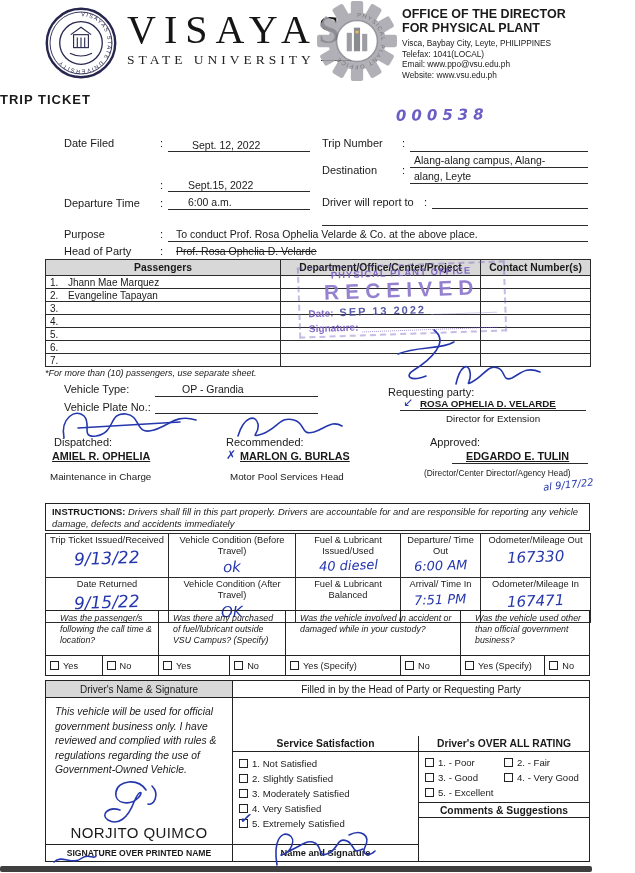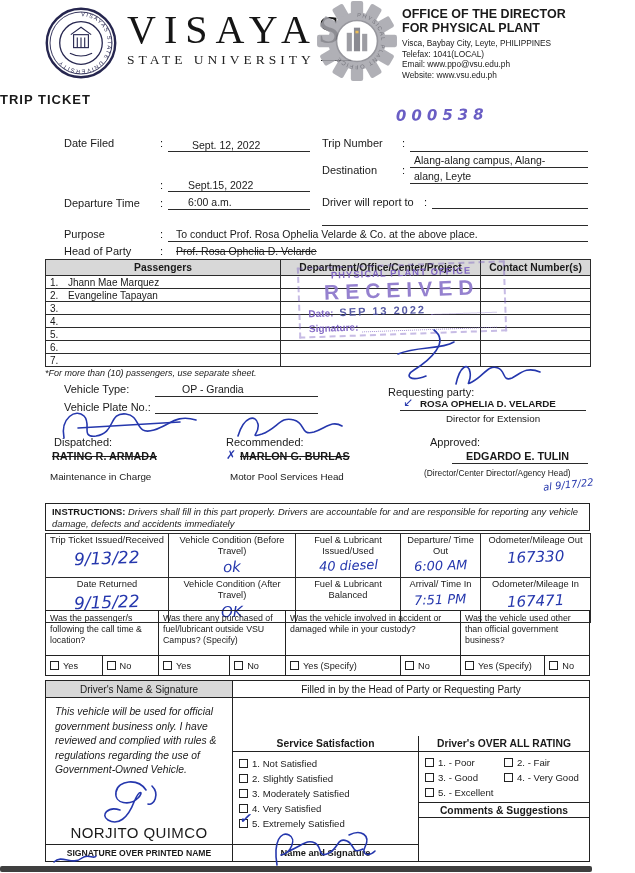--- a/index.html
+++ b/index.html
@@ -35,39 +35,39 @@
   
   .stamp { color:#7b5fc1; border:2px dashed rgba(123,95,193,.45); padding:1px 8px 2px; transform:rotate(-2deg);
            opacity:.93; z-index:5; background:transparent; }
   .stamp-office { font-size:9.5px; font-weight:bold; letter-spacing:1px; text-align:center; }
   .stamp-received { font-size:21px; font-weight:800; letter-spacing:6px; text-align:center; color:#8d78cc; line-height:1.1; }
   .stamp-row { display:flex; align-items:flex-end; font-size:10px; font-weight:bold; margin-top:3px; }
   .stamp-dotline { flex:1; border-bottom:1.5px dotted rgba(123,95,193,.7); margin-left:4px; height:12px; }
   .stamp-date { font-size:11px; letter-spacing:2px; color:#4a4e9e; font-weight:bold; margin-left:6px; }
 
   .strike { text-decoration: line-through; }
-  .bold { font-weight:bold; }
+  .bold { font-weight:bold;text-decoration:underline; }
   .sig path { stroke:#2537ad; stroke-width:1.6; fill:none; stroke-linecap:round; }
   .sig { z-index:6; position:absolute; }
 
   
   .instr { border:1.2px solid #222; padding:2px 6px; font-size:9.4px; line-height:1.25; }
   .instr-label { font-weight:bold; }
   .instr-text { font-style:italic; }
 
   
   .dlog td { border:1px solid #2b2b2b; height:38px; vertical-align:top; text-align:center; padding:1px 2px; }
   .dlabel { font-size:9.3px; line-height:1.15; }
   .dval { font-size:15px; margin-top:2px; display:inline-block; transform:rotate(-2deg); }
 
   
   .qwrap { display:flex; border:1.2px solid #222; }
   .qcell { display:flex; flex-direction:column; border-right:1px solid #222; }
   .qcell:last-child { border-right:none; }
-  .qtext { flex:1; font-size:8.8px; line-height:1.25; padding:2px 4px; }
+  .qtext { flex:1; font-style:italic; font-size:8.8px; line-height:1.25; padding:2px 4px;margin-left:10px; }
   .qopts { height:20px; border-top:1px solid #222; display:flex; }
   .opt { display:flex; align-items:center; padding-left:4px; font-size:9.2px; border-right:1px solid #222; white-space:nowrap; overflow:hidden; }
   .opt:last-child { border-right:none; }
   .cb { display:inline-block; width:9px; height:9px; border:1.1px solid #222; margin-right:4px; flex:none; position:relative; background:#fff; }
   .check { position:absolute; left:-1px; top:-10px; font-size:14px; font-weight:bold; color:#2537ad; font-style:italic; }
 
   
   .bottom { display:flex; border:1.2px solid #222; }
   .bleft { width:187px; border-right:1.2px solid #222; display:flex; flex-direction:column; }
   .bheader { height:17px; line-height:17px; text-align:center; font-size:10px; border-bottom:1px solid #222; }
@@ -291,21 +291,21 @@
 
   <span class="abs lbl" style="left:64px;top:401px">Vehicle Plate No.:</span>
   <span class="abs tval" style="left:182px;top:401px"></span>
   <div class="ul" style="left:155px;top:413px;width:163px"></div>
 
   <span class="abs lbl" style="left:54px;top:436px">Dispatched:</span>
   <svg class="sig" style="left:56px;top:406px" width="150" height="40" viewBox="0 0 150 40">
     <path d="M8 32 C4 12 20 2 28 10 C36 18 24 32 40 30 C60 27 52 6 70 8 C86 10 78 30 98 24 C114 19 120 8 140 14"></path>
     <path d="M22 22 L124 16"></path>
   </svg>
-  <span class="abs tval bold strike" style="left:52px;top:450px;font-size:10.8px">RATING R. ARMADA</span>
+  <span class="abs tval bold strike" style="left:52px;top:450px;font-size:10.8px">AMIEL R. OPHELIA</span>
   <span class="abs" style="left:50px;top:471px;font-size:9.8px">Maintenance in Charge</span>
 
   <span class="abs lbl" style="left:226px;top:436px">Recommended:</span>
   <svg class="sig" style="left:232px;top:408px" width="115" height="36" viewBox="0 0 115 36">
     <path d="M6 28 C12 8 24 6 26 16 C28 26 16 30 30 26 C46 20 48 8 62 12 C74 15 68 28 82 24 C94 20 100 12 110 18"></path>
   </svg>
   <span class="abs hand" style="left:226px;top:448px;font-size:12px">✗</span>
   <span class="abs tval bold strike" style="left:240px;top:450px;font-size:10.8px">MARLON G. BURLAS</span>
   <span class="abs" style="left:230px;top:471px;font-size:9.8px">Motor Pool Services Head</span>
 

